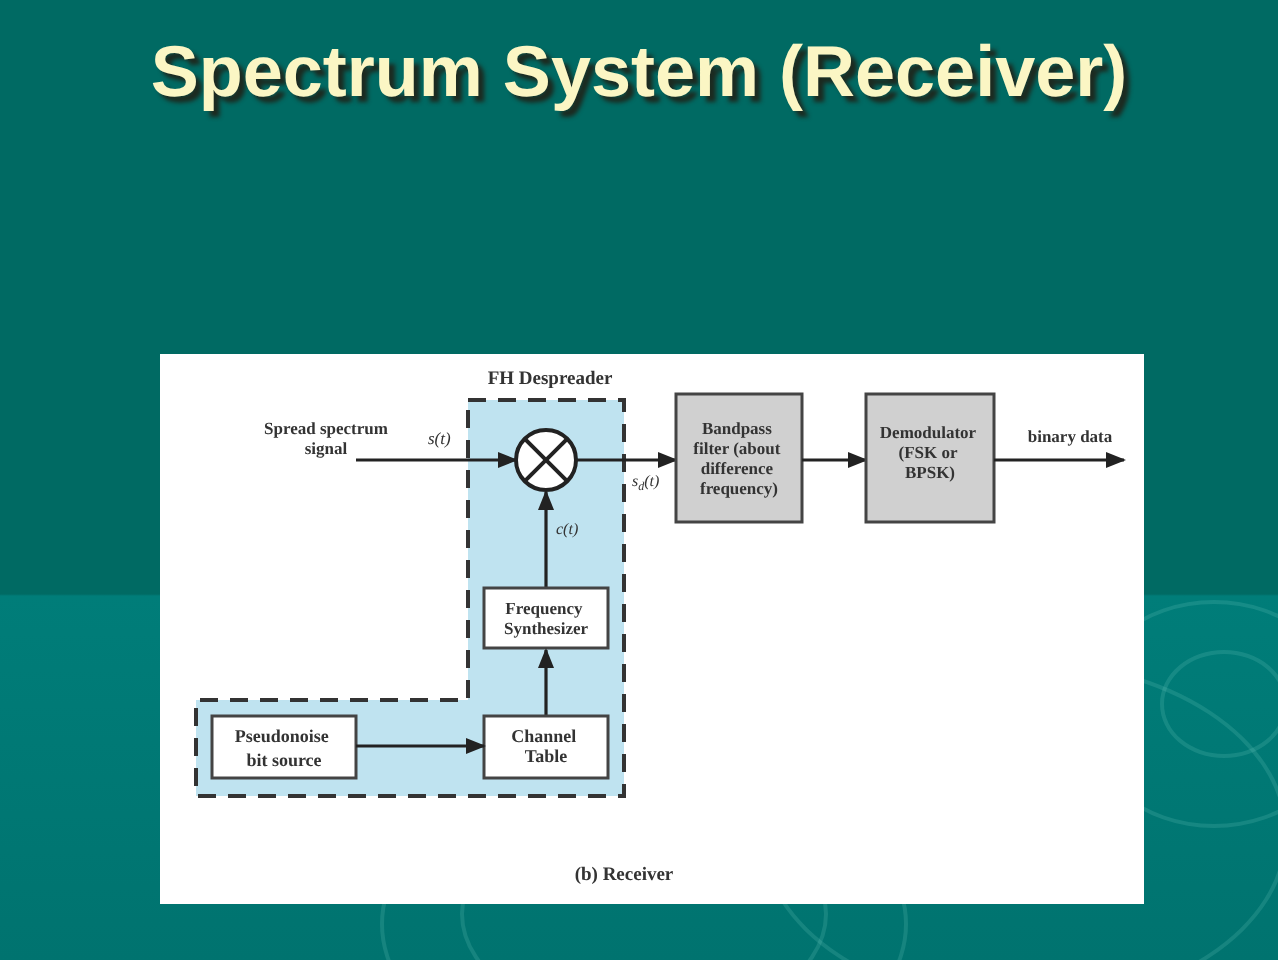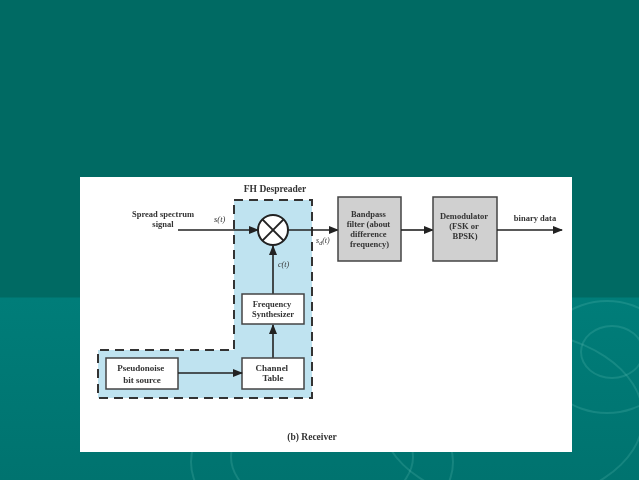--- a/index.html
+++ b/index.html
@@ -26,20 +26,21 @@
 </head>
 <body>
 
 <div class="ripple" style="left:190px;top:380px;width:260px;height:160px;"></div>
 <div class="ripple" style="left:230px;top:400px;width:180px;height:110px;"></div>
 <div class="ripple" style="left:380px;top:330px;width:260px;height:170px;"></div>
 <div class="ripple" style="left:540px;top:300px;width:130px;height:110px;"></div>
 <div class="ripple" style="left:580px;top:325px;width:60px;height:50px;"></div>
 
 <div class="title">
+  <div>Spectrum System (Receiver)</div>
 </div>
 
 <div class="panel">
   <svg width="492" height="275" viewBox="0 0 492 275">
     <defs>
       <marker id="arr" markerWidth="10" markerHeight="8" refX="9" refY="4" orient="auto" markerUnits="userSpaceOnUse">
         <path d="M0,0 L10,4 L0,8 Z" fill="#222"></path>
       </marker>
     </defs>
 

